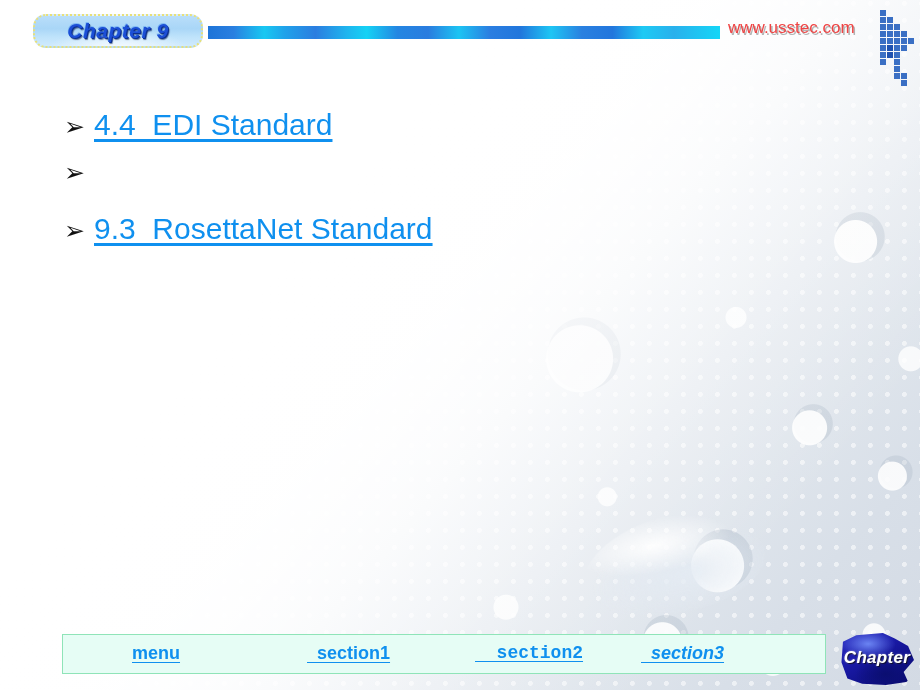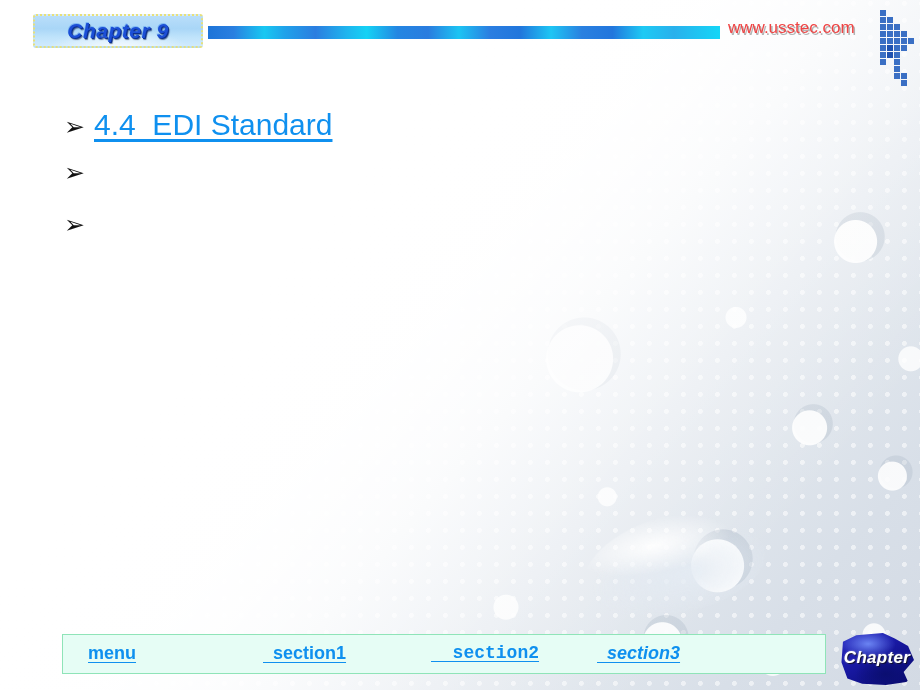--- a/index.html
+++ b/index.html
@@ -85,21 +85,21 @@
     pointer-events: none;
   }
 
   
   #header { position: absolute; left: 0; top: 0; width: 920px; height: 96px; }
 
   #chapter-badge {
     position: absolute;
     left: 33px; top: 14px;
     width: 170px; height: 34px;
-    border-radius: 3px;
+    border-radius: 13px;
     border: 2px dotted #e8e07a;
     background:
       radial-gradient(ellipse 70% 130% at 50% 120%, rgba(255,255,255,.95), rgba(255,255,255,0) 62%),
       linear-gradient(180deg, #b9defa 0%, #a9d6f7 42%, #bfe3fb 70%, #cfeafd 100%);
     box-sizing: border-box;
   }
   #chapter-badge-text {
     position: absolute;
     left: 0; top: 0; right: 0; bottom: 0;
     display: flex; align-items: center; justify-content: center;
@@ -176,20 +176,21 @@
   .footer-link {
     position: absolute;
     top: 8px;
     font-size: 18px;
     font-weight: bold;
     color: #0f90ef;
     text-decoration: underline;
     text-underline-offset: 3px;
     white-space: pre;
     cursor: pointer;
+    margin-left: 44px;
   }
   #footer-link-menu     { left: 25px; }
   #footer-link-section1 { left: 200px; }
   #footer-link-section2 { left: 368px; font-family: Liberation Mono, monospace; }
   #footer-link-section3 { left: 534px; font-style: italic; }
 
   
   #return-button {
     position: absolute;
     left: 840px; top: 632px;
@@ -283,20 +284,21 @@
       <span class="bullet-arrow">➢</span>
       <span class="list-link">4.4  EDI Standard</span>
     </div>
 
     <div class="list-row">
       <span class="bullet-arrow">➢</span>
     </div>
 
     <div class="list-row">
       <span class="bullet-arrow">➢</span>
+      <span class="list-link">9.3  RosettaNet Standard</span>
     </div>
 
   </div>
 
   <div id="footer-bar">
     <span class="footer-link" id="footer-link-menu">menu</span>
     <span class="footer-link" id="footer-link-section1">  section1</span>
     <span class="footer-link" id="footer-link-section2">  section2</span>
     <span class="footer-link" id="footer-link-section3">  section3</span>
   </div>

